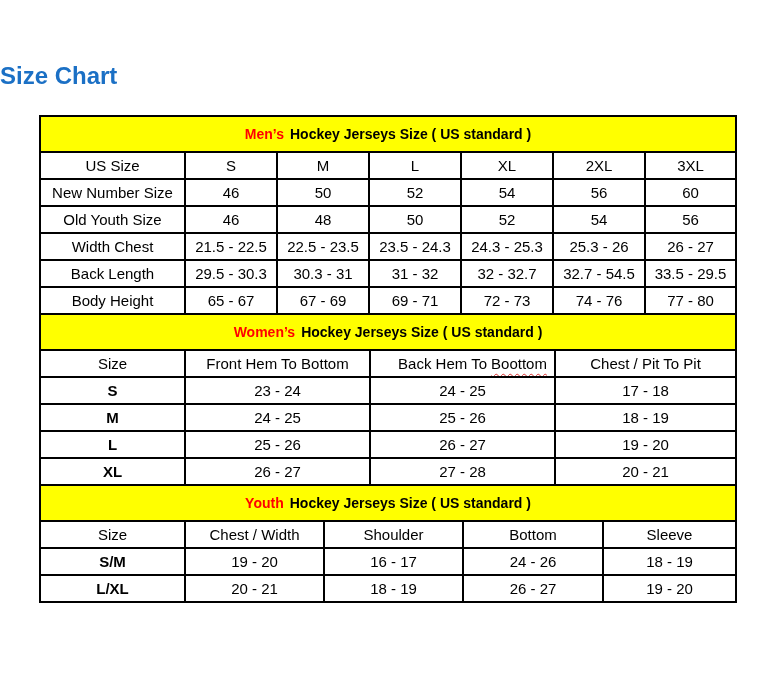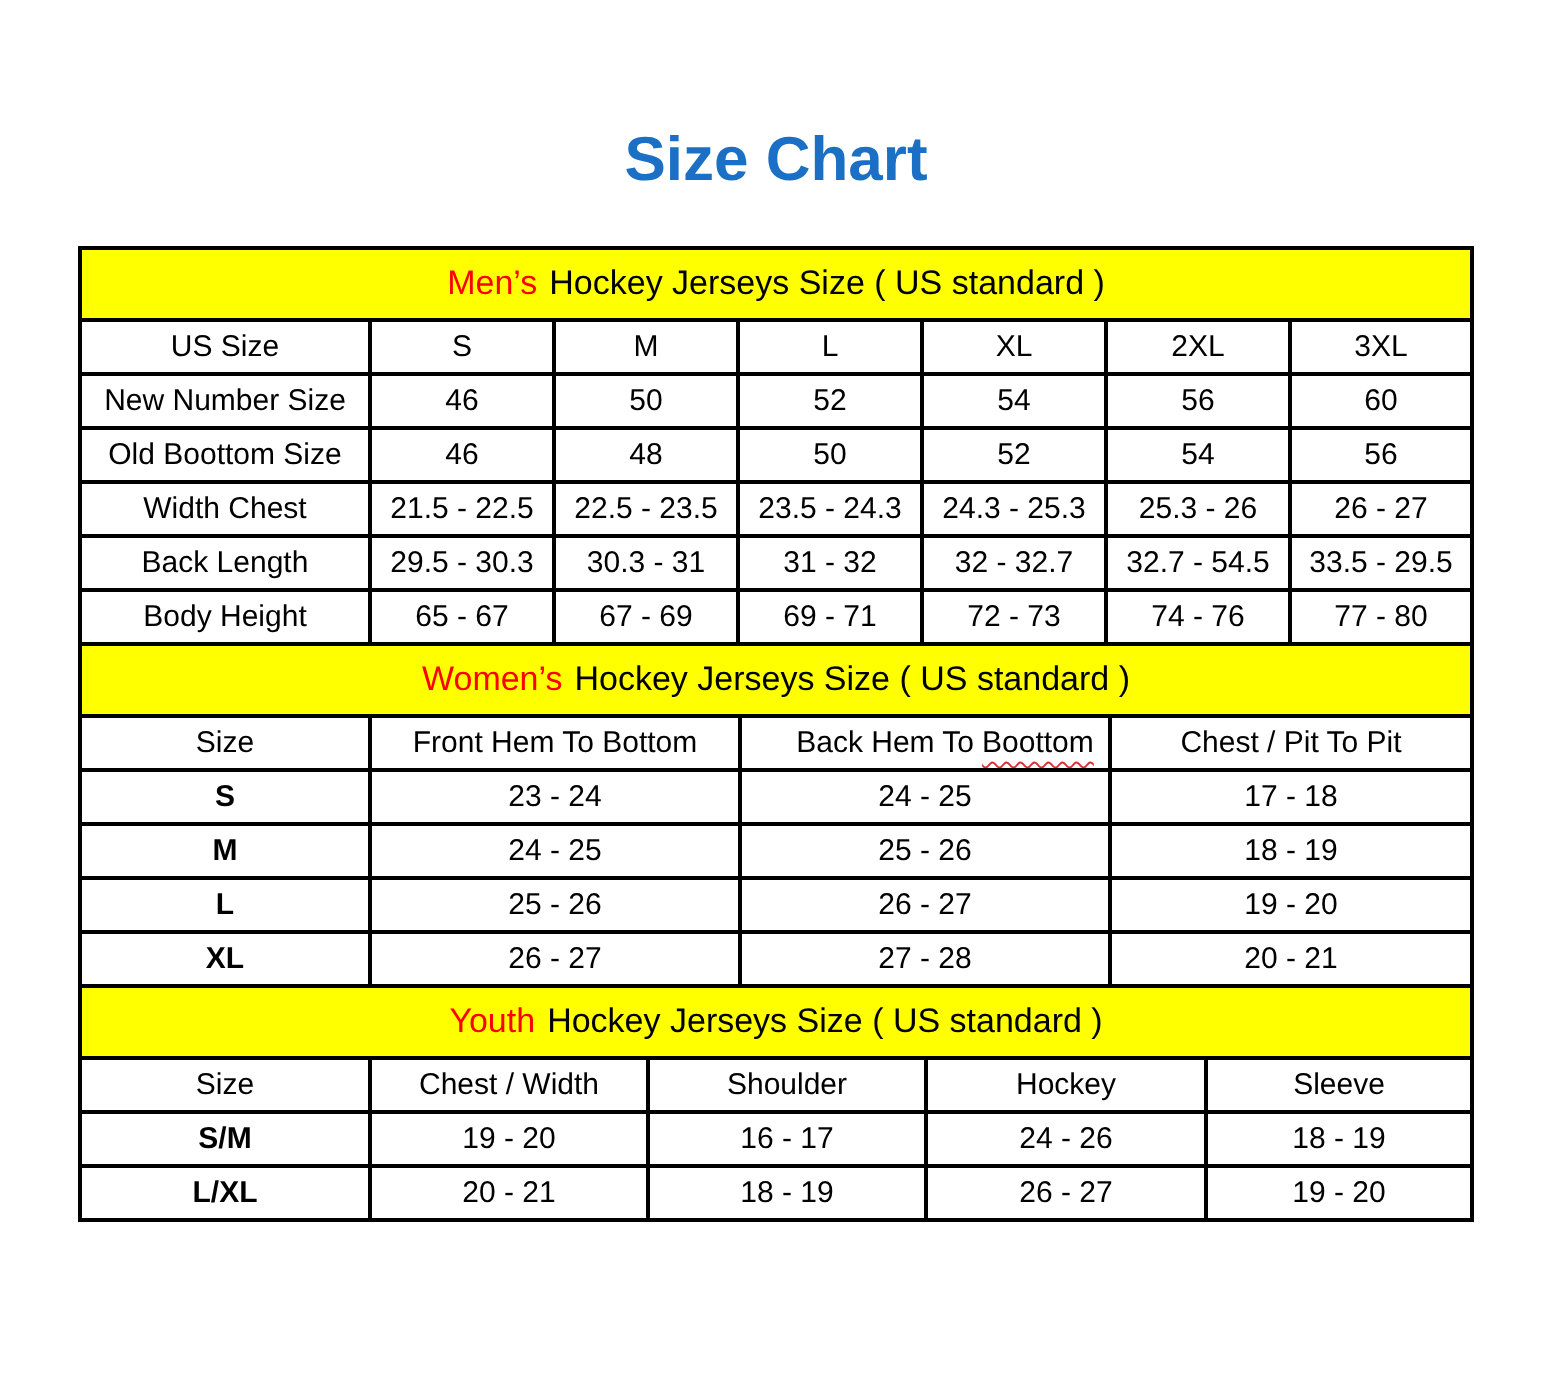--- a/index.html
+++ b/index.html
@@ -9,22 +9,21 @@
   }
   body {
     width: 776px;
     height: 692px;
     font-family: "Liberation Sans", sans-serif;
     color: #000;
     overflow: hidden;
   }
   .title {
     margin: 62px 0 0 0;
-    text-align: center;
-    font-size: 31px;
+    font-size: 24px;
     font-weight: bold;
     color: #1b70c5;
     letter-spacing: 0px;
   }
   .tables {
     width: 696px;
     margin: 25px 0 0 39px;
   }
   table.tbl {
     border-collapse: collapse;
@@ -40,22 +39,22 @@
     vertical-align: middle;
     font-size: 15px;
     height: 25px;
     padding: 0 2px;
     white-space: nowrap;
     overflow: hidden;
   }
   .banner td {
     background: #ffff00;
     height: 34px;
-    font-size: 17px;
-    font-weight: normal;
+    font-size: 14px;
+    font-weight: bold;
   }
   .accent {
     color: #ff0000;
     margin-right: 6px;
   }
   .hdr td {
     font-weight: normal;
   }
   td.bold {
     font-weight: bold;
@@ -106,21 +105,21 @@
           <tr>
             <td>New Number Size</td>
             <td>46</td>
             <td>50</td>
             <td>52</td>
             <td>54</td>
             <td>56</td>
             <td>60</td>
           </tr>
           <tr>
-            <td>Old Boottom Size</td>
+            <td>Old Youth Size</td>
             <td>46</td>
             <td>48</td>
             <td>50</td>
             <td>52</td>
             <td>54</td>
             <td>56</td>
           </tr>
           <tr>
             <td>Width Chest</td>
             <td>21.5 - 22.5</td>
@@ -206,21 +205,21 @@
           <col style="width:133px">
       </colgroup>
       <tbody>
         <tr class="banner">
           <td colspan="5"><span class="accent">Youth</span><span>Hockey Jerseys Size ( US standard )</span></td>
         </tr>
         <tr class="hdr">
           <td>Size</td>
           <td>Chest / Width</td>
           <td>Shoulder</td>
-          <td>Hockey</td>
+          <td>Bottom</td>
           <td>Sleeve</td>
         </tr>
       </tbody>
       <tbody id="youth-body">
           <tr>
             <td class="bold">S/M</td>
             <td>19 - 20</td>
             <td>16 - 17</td>
             <td>24 - 26</td>
             <td>18 - 19</td>

